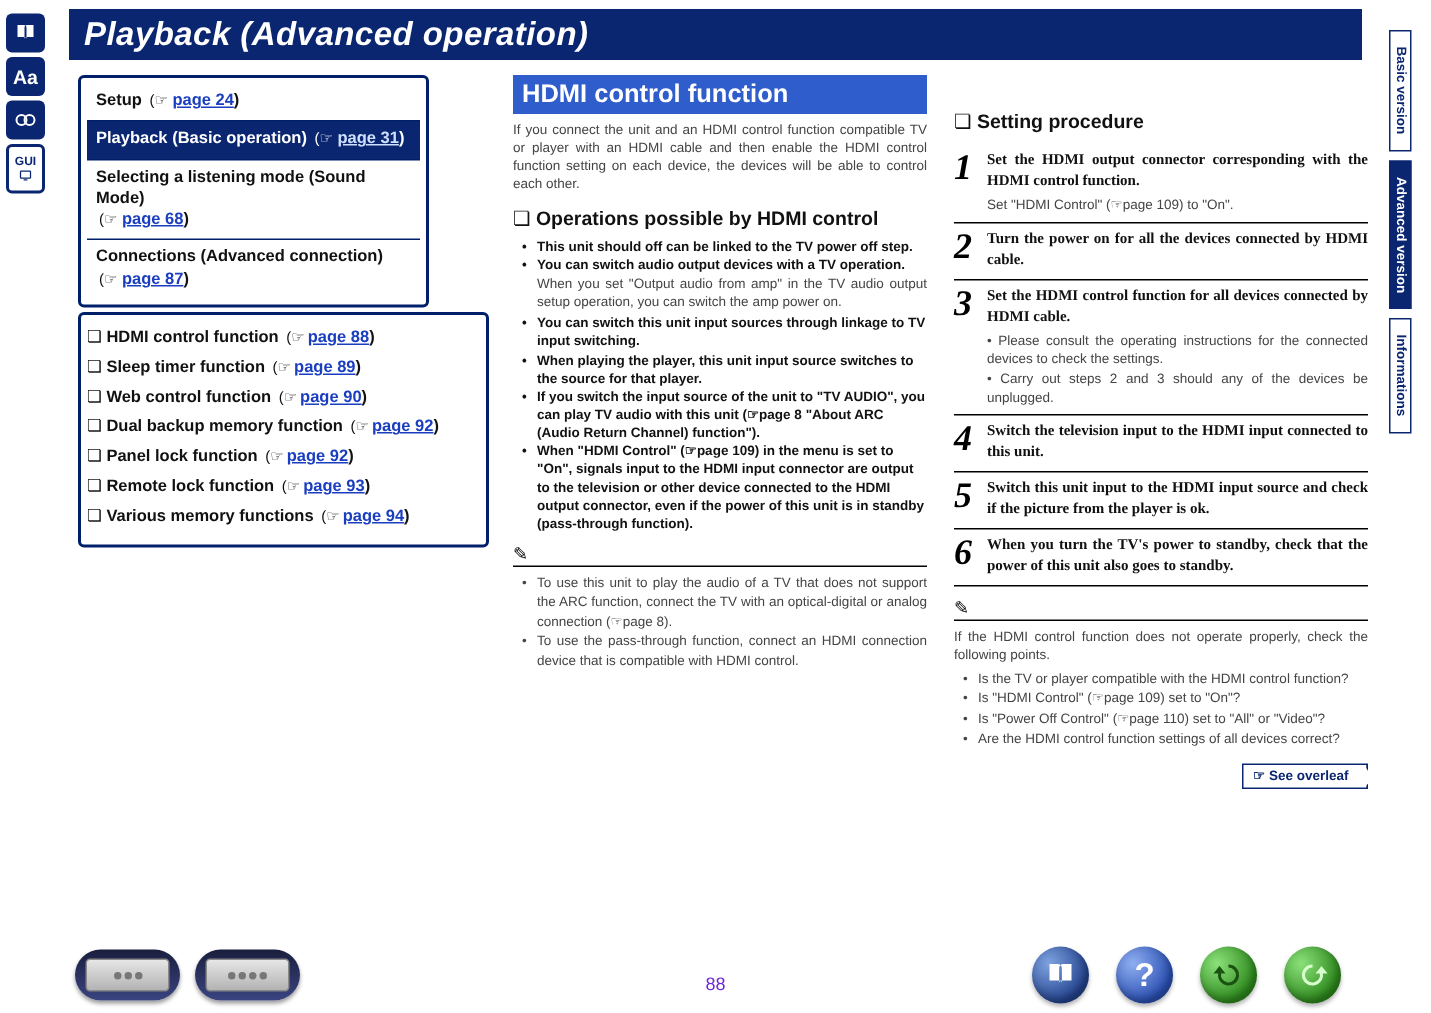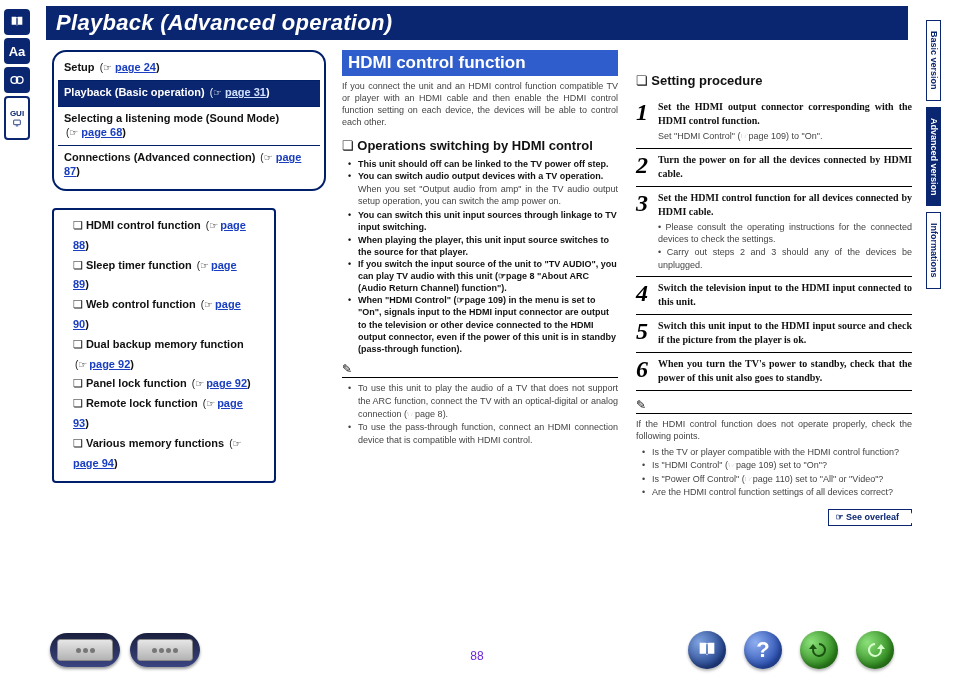--- a/index.html
+++ b/index.html
@@ -36,22 +36,22 @@
   .title-band {
     position:absolute; left:46px; right:46px; top:6px; height:34px;
     background: var(--deep-blue); color:#fff;
     font: italic bold 22px/34px "Arial Narrow", Arial, sans-serif;
     padding-left: 10px;
     letter-spacing: .3px;
   }
 
   
   .navbox {
-    position:absolute; left:52px; top:50px; width:274px;
-    border: 2px solid var(--box-border); border-radius: 14px;
+    position:absolute; left:52px; top:50px; width:234px;
+    border: 2px solid var(--box-border); border-radius: 4px;
     padding: 4px; background:#fff;
   }
   .navbox .navitem {
     border-top: 1px solid var(--box-border);
     padding: 4px 6px 6px;
     font: bold 11px/1.3 Arial, sans-serif;
   }
   .navbox .navitem:first-child { border-top: none; }
   .navbox .navitem.selected {
     background: var(--deep-blue); color:#fff;
@@ -59,23 +59,23 @@
   .navbox .navitem .preflink, .preflink {
     color: var(--link); font-weight: bold; text-decoration: underline;
     cursor: pointer;
   }
   .navbox .navitem.selected .preflink { color:#cfe0ff; }
   .navbox .navitem .refmark { font: normal 10px Arial; margin: 0 3px 0 2px;}
   .refmark { font: normal 10px Arial; margin: 0 2px;}
 
   
   .featbox {
-    position:absolute; left:52px; top:208px; width:224px;
+    position:absolute; left:52px; top:208px; width:274px;
     border: 2px solid var(--box-border); border-radius: 4px;
-    padding: 6px 19px 8px; background:#fff;
+    padding: 6px 4px 8px; background:#fff;
   }
   .featbox .frow {
     font: bold 11px/1.8 Arial, sans-serif;
   }
   .featbox .frow::before { content: "❏ "; font-weight:normal;}
 
   
   .col1 { position:absolute; left:342px; top:50px; width:276px; }
   .col2 { position:absolute; left:636px; top:50px; width:276px; }
 
@@ -177,21 +177,21 @@
         <path d="M4 4h6a3 3 0 0 1 3 3v11a2 2 0 0 0-2-2H4zM20 4h-6a3 3 0 0 0-3 3v11a2 2 0 0 1 2-2h7z"></path>
       </svg>
     </div>
   <div class="railicon">Aa</div>
   <div class="railicon">
       <svg viewBox="0 0 24 24">
         <circle cx="8" cy="12" r="5" fill="none" stroke="#fff" stroke-width="2"></circle>
         <circle cx="16" cy="12" r="5" fill="none" stroke="#fff" stroke-width="2"></circle>
       </svg>
     </div>
-  <div class="railicon outline" style="height:44px; border:2px solid var(--deep-blue); font-size:8px; flex-direction:column;">GUI<svg viewBox="0 0 24 24" style="fill:var(--deep-blue);width:14px;height:10px">
+  <div class="railicon outline" style="height:33px; border:2px solid var(--deep-blue); font-size:8px; flex-direction:column;">GUI<svg viewBox="0 0 24 24" style="fill:var(--deep-blue);width:14px;height:10px">
         <rect x="4" y="5" width="16" height="11" rx="1" fill="none" stroke="currentColor" stroke-width="2"></rect>
         <rect x="9" y="18" width="6" height="2"></rect>
       </svg></div>
 </div>
 
 <div class="title-band">Playback (Advanced operation)</div>
 
 <div class="navbox">
   <div class="navitem">
     <span>Setup</span>
@@ -217,21 +217,21 @@
   <div class="frow"><span>Web control function</span> <span class="refmark">(☞</span><span class="preflink">page 90</span><span>)</span></div>
   <div class="frow"><span>Dual backup memory function</span> <span class="refmark">(☞</span><span class="preflink">page 92</span><span>)</span></div>
   <div class="frow"><span>Panel lock function</span> <span class="refmark">(☞</span><span class="preflink">page 92</span><span>)</span></div>
   <div class="frow"><span>Remote lock function</span> <span class="refmark">(☞</span><span class="preflink">page 93</span><span>)</span></div>
   <div class="frow"><span>Various memory functions</span> <span class="refmark">(☞</span><span class="preflink">page 94</span><span>)</span></div>
 </div>
 
 <div class="col1">
   <div class="section-head">HDMI control function</div>
   <div class="intro">If you connect the unit and an HDMI control function compatible TV or player with an HDMI cable and then enable the HDMI control function setting on each device, the devices will be able to control each other.</div>
-  <div class="sub-head">Operations switching by HDMI control</div>
+  <div class="sub-head">Operations possible by HDMI control</div>
   <ul class="bullets">
     <li><span>This unit should off can be linked to the TV power off step.</span></li>
     <li><span>You can switch audio output devices with a TV operation.</span><span class="note">When you set "Output audio from amp" in the TV audio output setup operation, you can switch the amp power on.</span></li>
     <li><span>You can switch this unit input sources through linkage to TV input switching.</span></li>
     <li><span>When playing the player, this unit input source switches to the source for that player.</span></li>
     <li><span>If you switch the input source of the unit to "TV AUDIO", you can play TV audio with this unit (☞page 8 "About ARC (Audio Return Channel) function").</span></li>
     <li><span>When "HDMI Control" (☞page 109) in the menu is set to "On", signals input to the HDMI input connector are output to the television or other device connected to the HDMI output connector, even if the power of this unit is in standby (pass-through function).</span></li>
   </ul>
   <div class="pencil">✎</div>
   <ul class="tips">

